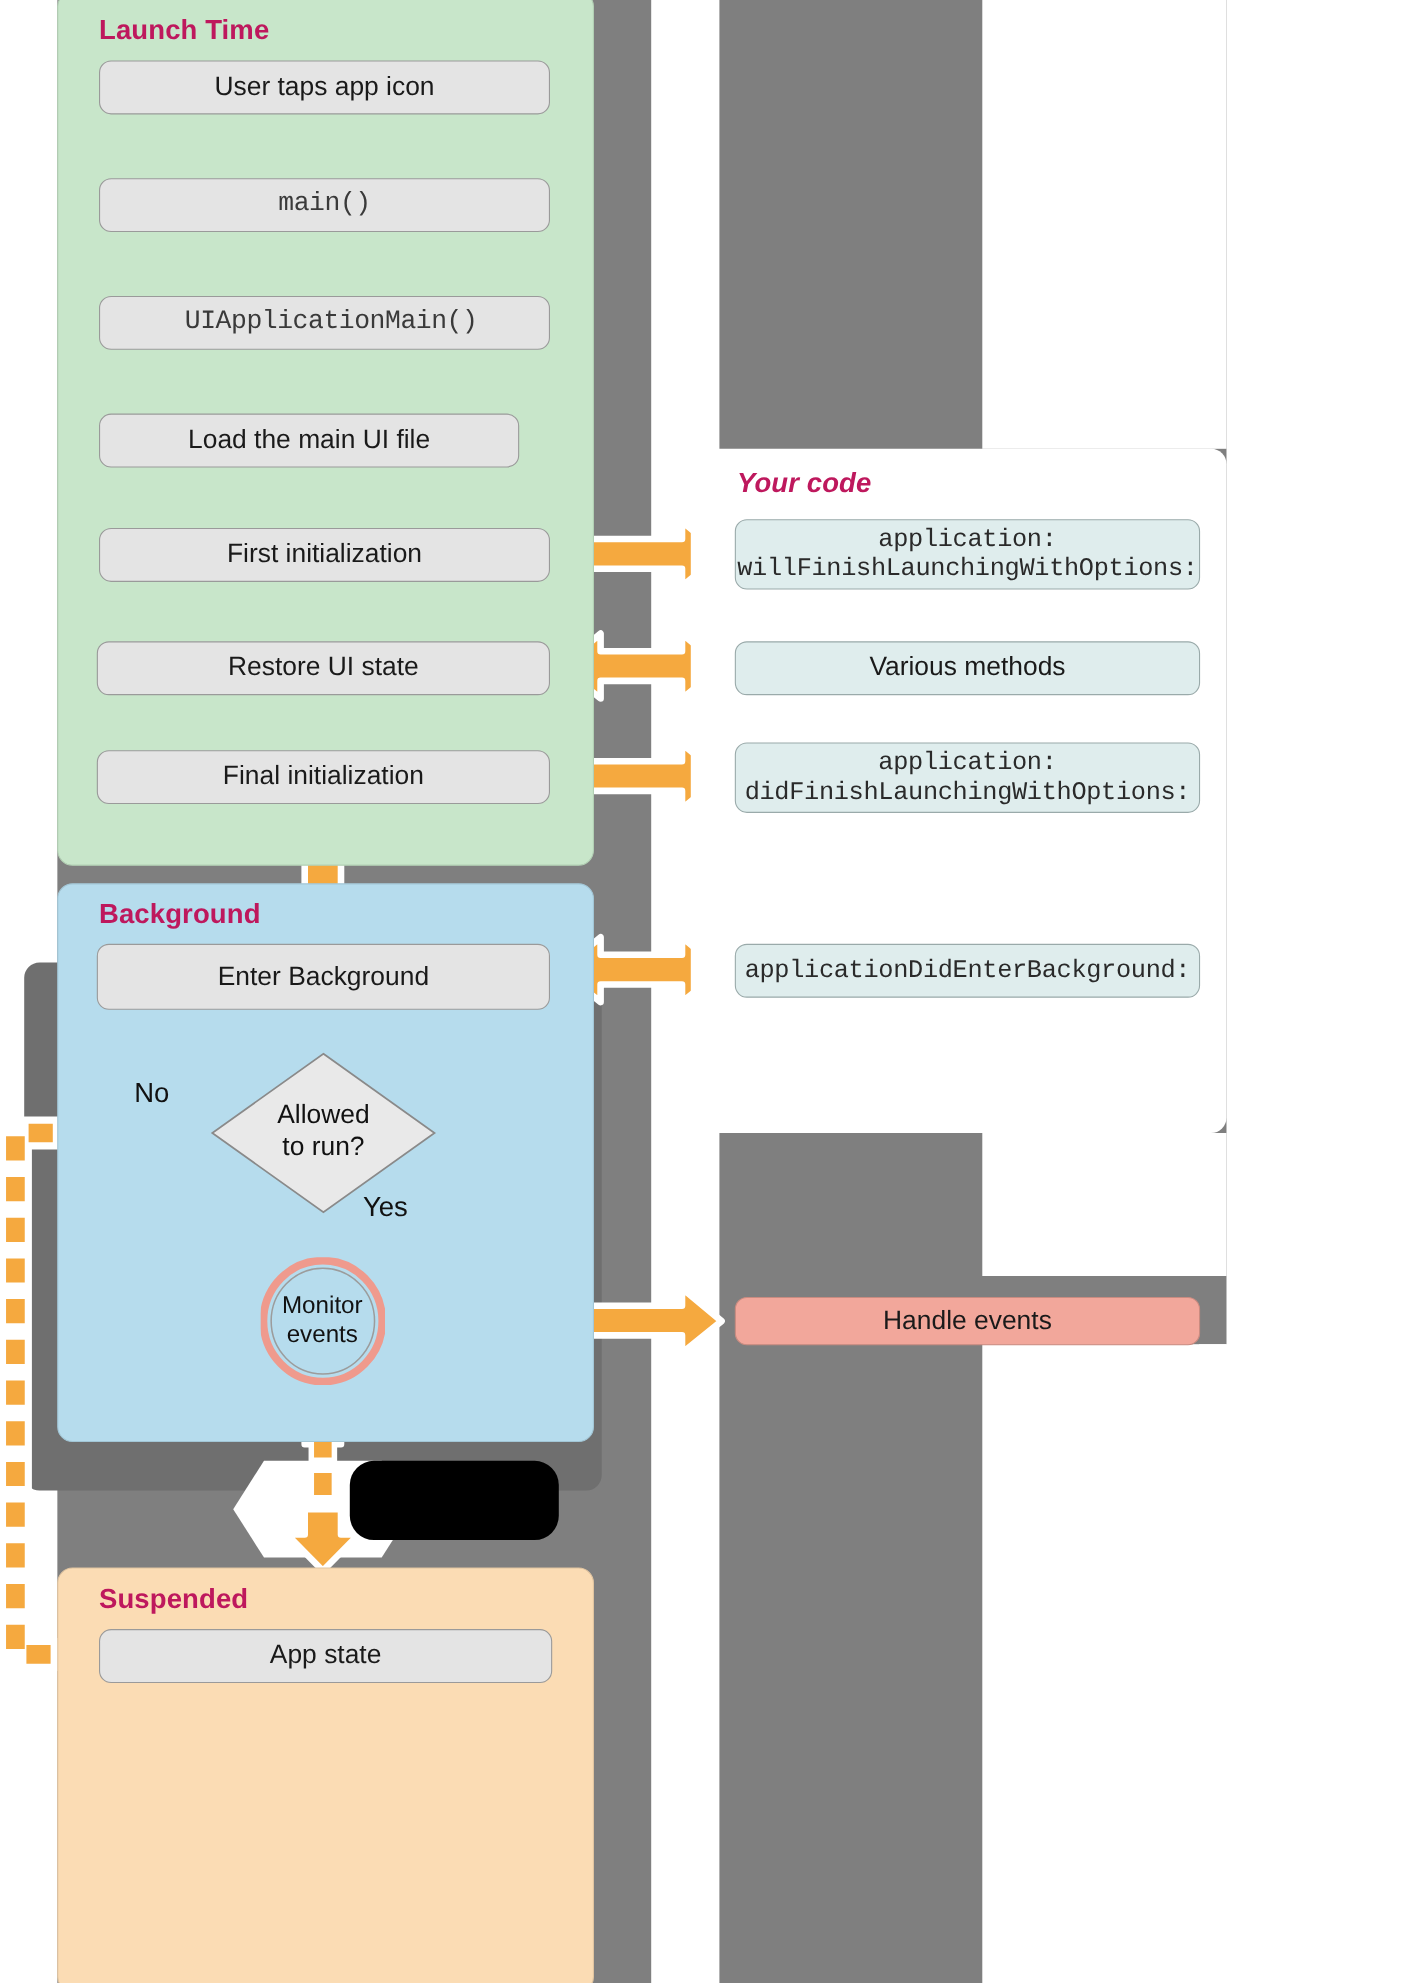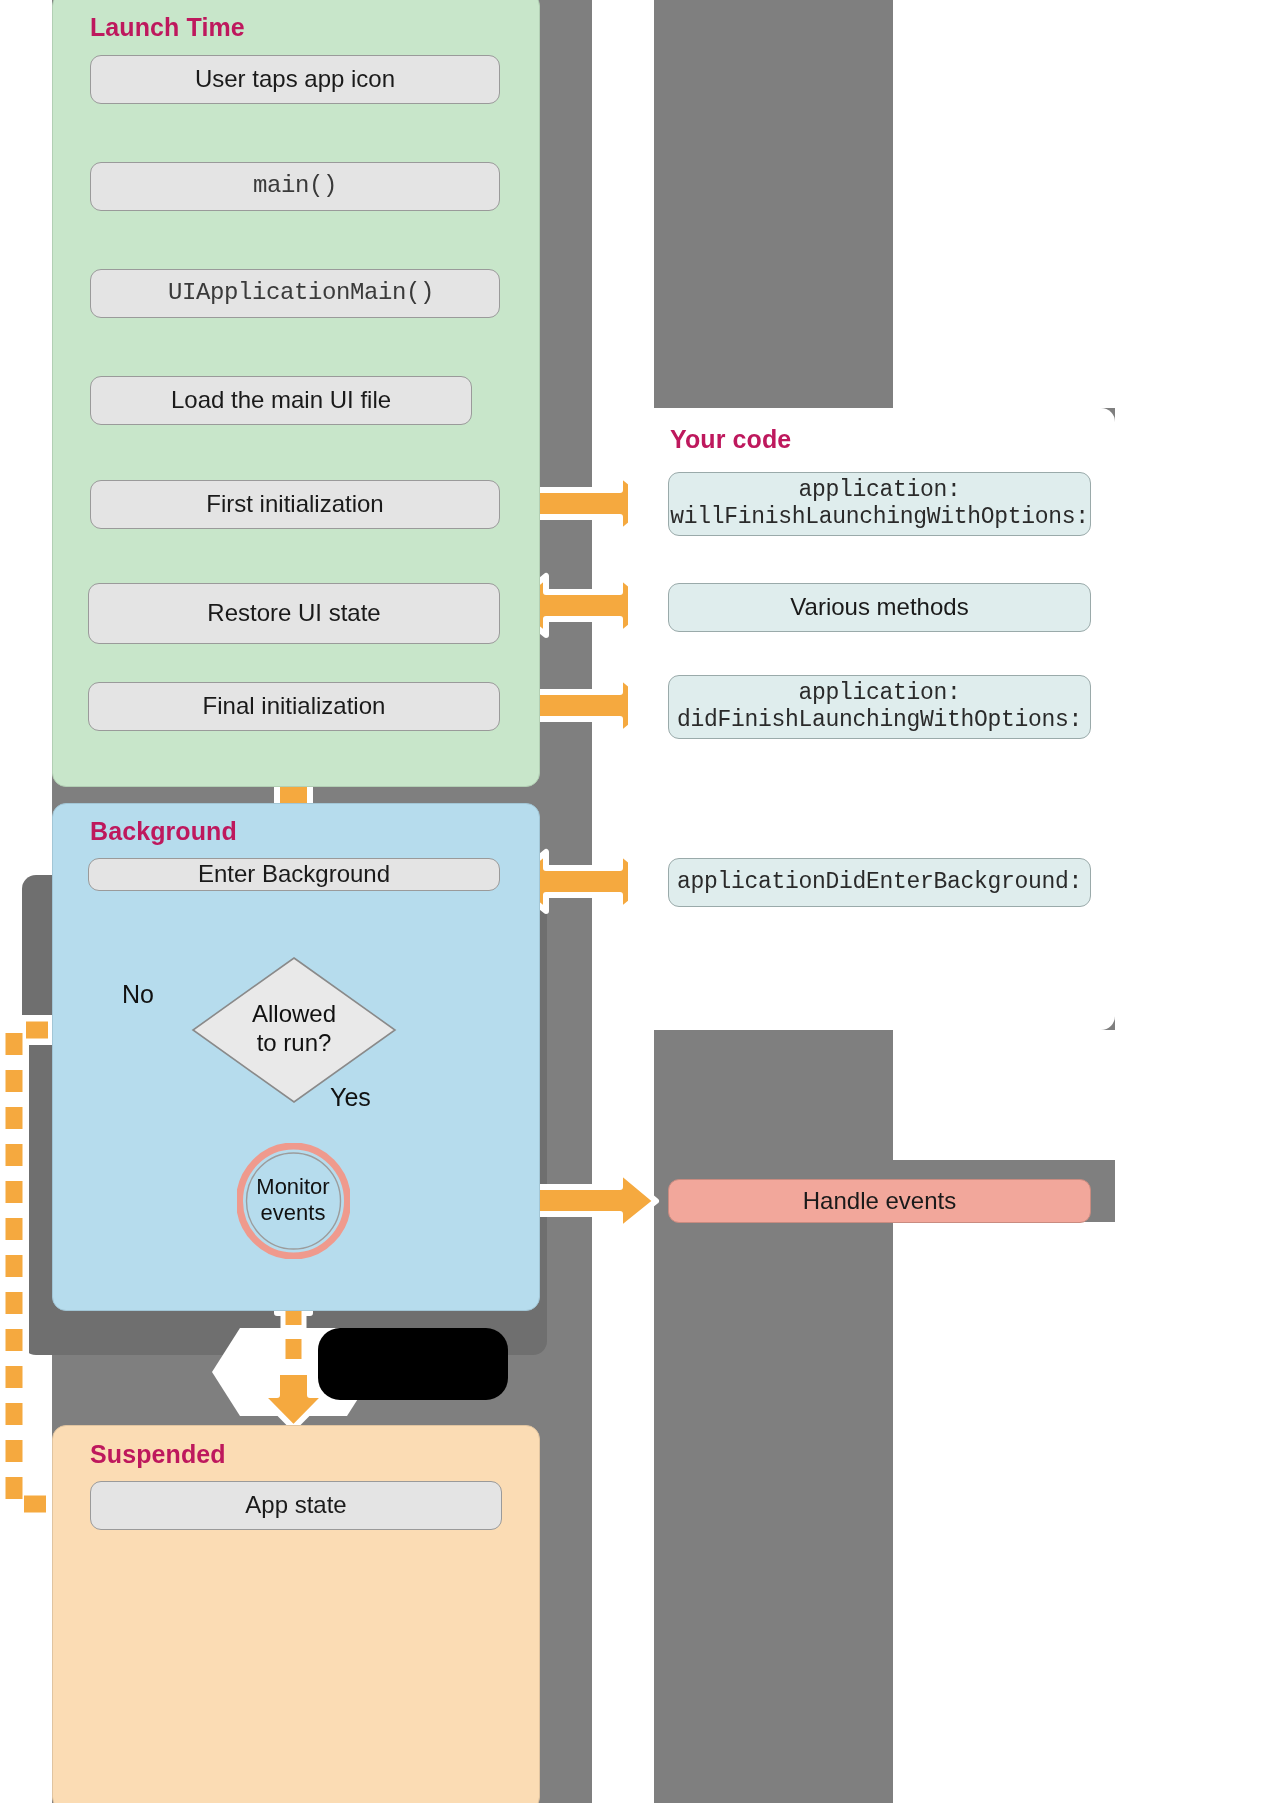--- a/index.html
+++ b/index.html
@@ -108,37 +108,37 @@
 
   <div class="panel" style="left:52px;top:803px;width:488px;height:508px;background:#b6dced;border:1.5px solid #a2c6d6;"></div>
 
   <div class="panel" style="left:52px;top:1425px;width:488px;height:386px;background:#fbdcb4;border:1.5px solid #e0c4a0;"></div>
 
   <div class="panel" style="left:628px;top:408px;width:487px;height:622px;background:#ffffff;"></div>
 
   <div class="panel-title" style="left:90px;top:13px;">Launch Time</div>
   <div class="panel-title" style="left:90px;top:817px;">Background</div>
   <div class="panel-title" style="left:90px;top:1440px;">Suspended</div>
-  <div class="panel-title" style="left:670px;top:425px;">Your code</div>
+  <div class="panel-title" style="left:670px;top:425px;font-style:italic;">Your code</div>
 
   <div class="node gray-node" style="left:90px;top:55px;width:410px;height:49px;">User taps app icon</div>
 
   <div class="node gray-node mono" style="left:90px;top:162px;width:410px;height:49px;">main()</div>
 
   <div class="node gray-node mono" style="left:90px;top:269px;width:410px;height:49px;padding-left:12px;">UIApplicationMain()</div>
 
   <div class="node gray-node" style="left:90px;top:376px;width:382px;height:49px;">Load the main UI file</div>
 
   <div class="node gray-node" style="left:90px;top:480px;width:410px;height:49px;">First initialization</div>
 
-  <div class="node gray-node" style="left:88px;top:583px;width:412px;height:61px;">Restore UI state</div>
+  <div class="node gray-node" style="left:88px;top:583px;width:412px;height:49px;">Restore UI state</div>
 
   <div class="node gray-node" style="left:88px;top:682px;width:412px;height:49px;">Final initialization</div>
 
-  <div class="node gray-node" style="left:88px;top:858px;width:412px;height:33px;">Enter Background</div>
+  <div class="node gray-node" style="left:88px;top:858px;width:412px;height:60px;">Enter Background</div>
 
   <svg style="position:absolute;left:190px;top:955px;width:208px;height:150px;" viewBox="0 0 208 150">
     <polygon points="104,3 205,75 104,147 3,75" fill="#e9e9e9" stroke="#8a8a8a" stroke-width="1.6"></polygon>
   </svg>
   <div class="diamond-label" style="left:214px;top:1000px;">
     <div>Allowed</div>
     <div>to run?</div>
   </div>
 
   <div class="side-label" style="left:122px;top:980px;">No</div>

